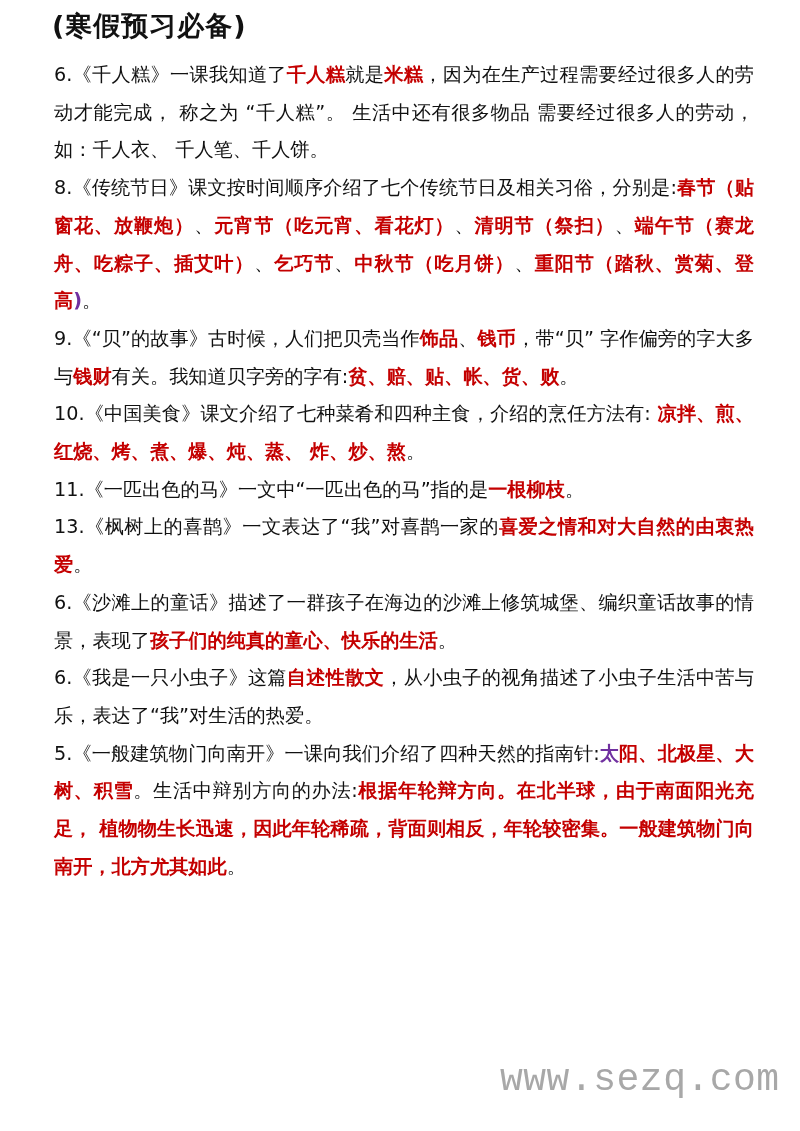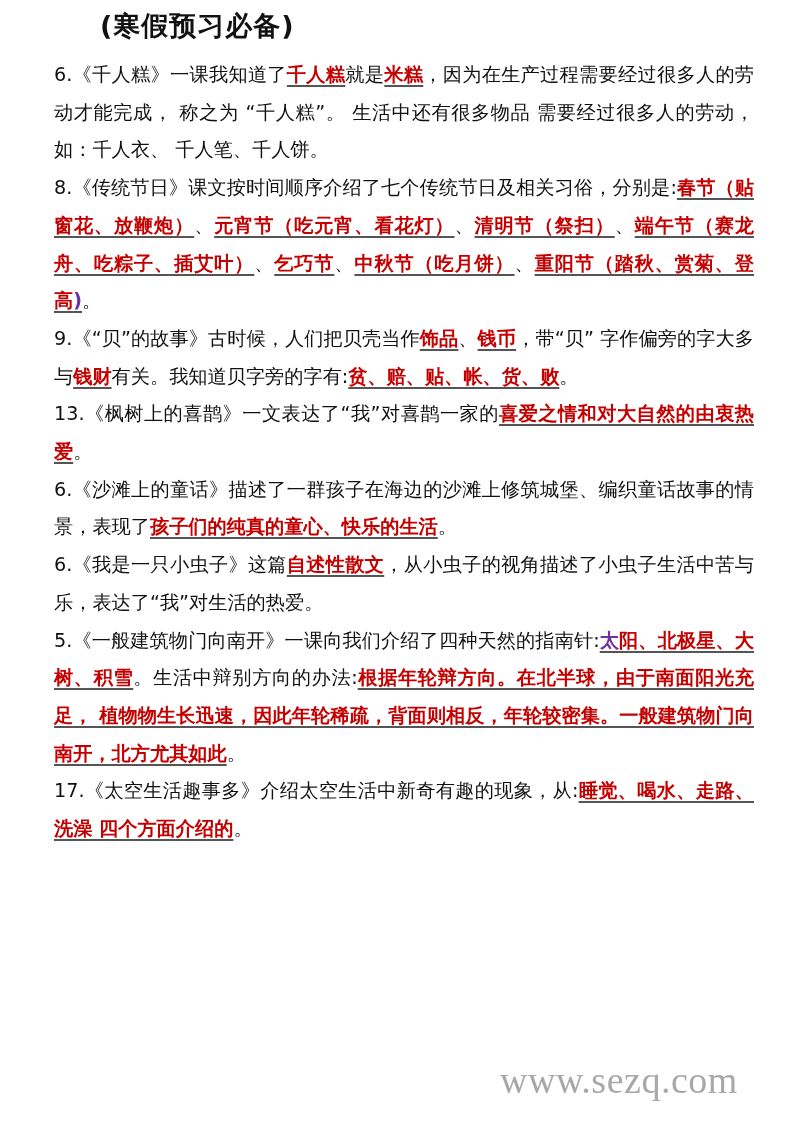--- a/index.html
+++ b/index.html
@@ -5,60 +5,60 @@
   html, body { margin: 0; padding: 0; background: #ffffff; }
   body {
     width: 800px; height: 1131px; position: relative; overflow: hidden;
     font-family: "DejaVu Sans", "Liberation Sans", sans-serif;
     color: #111111;
   }
   .title {
     position: absolute; left: 52px; top: 8px;
     font-size: 27px; font-weight: bold; letter-spacing: 1px;
     color: #111;
-    margin-left: 48px;
   }
   .content { position: absolute; left: 54px; top: 56px; width: 700px; }
   .para {
     font-size: 19.2px; line-height: 37.7px; margin: 0;
     text-align: justify; text-align-last: left;
   }
   .ans {
     color: #c40000; font-weight: bold;
-    text-decoration: underline; text-decoration-color: #555;
+    text-decoration-color: #555;
     text-decoration-thickness: 1.5px; text-underline-offset: 4px;
   }
   .purple { color: #7030a0; }
   .purple-ul { text-decoration-color: #9b6bd0; }
   .watermark {
     position: absolute; left: 500px; top: 1058px;
-    font-family: Liberation Serif, serif;
+    font-family: Liberation Mono, monospace;
     font-size: 38px; color: #a8a8a8; letter-spacing: 0.5px;
   }
 </style>
 </head>
 <body>
 
 <div class="title">(寒假预习必备)</div>
 
 <div class="content">
   <p class="para"><span>6.</span><span>《千人糕》一课我知道了</span><span class="ans">千人糕</span><span>就是</span><span class="ans">米糕</span><span>，因为在生产过程需要经过很多人的劳动才能完成， 称之为 “千人糕”。 生活中还有很多物品 需要经过很多人的劳动，如：千人衣、 千人笔、千人饼。</span></p>
 
 
   <p class="para"><span>8.</span><span>《传统节日》课文按时间顺序介绍了七个传统节日及相关习俗，分别是:</span><span class="ans">春节（贴窗花、放鞭炮）</span><span>、</span><span class="ans">元宵节（吃元宵、看花灯）</span><span>、</span><span class="ans">清明节（祭扫）</span><span>、</span><span class="ans">端午节（赛龙舟、吃粽子、插艾叶）</span><span>、</span><span class="ans">乞巧节</span><span>、</span><span class="ans">中秋节（吃月饼）</span><span>、</span><span class="ans">重阳节（踏秋、赏菊、登高</span><span class="ans purple">)</span><span>。</span></p>
 
   <p class="para"><span>9.</span><span>《“贝”的故事》古时候，人们把贝壳当作</span><span class="ans">饰品</span><span>、</span><span class="ans">钱币</span><span>，带“贝” 字作偏旁的字大多与</span><span class="ans">钱财</span><span>有关。我知道贝字旁的字有:</span><span class="ans">贫、赔、贴、帐、货、败</span><span>。</span></p>
 
+  <p class="para"><span>10.</span><span>《中国美食》课文介绍了七种菜肴和四种主食，介绍的烹任方法有:</span><span class="ans purple-ul" style="white-space:pre"> </span><span class="ans">凉拌、煎、红烧、烤、煮、爆、炖、蒸、 炸、炒、熬</span><span>。</span></p>
 
+  <p class="para"><span>11.</span><span>《一匹出色的马》一文中“一匹出色的马”指的是</span><span class="ans">一根柳枝</span><span>。</span></p>
 
   <p class="para"><span>13.</span><span>《枫树上的喜鹊》一文表达了“我”对喜鹊一家的</span><span class="ans">喜爱之情和对大自然的由衷热爱</span><span>。</span></p>
 
   <p class="para"><span>6.</span><span>《沙滩上的童话》描述了一群孩子在海边的沙滩上修筑城堡、编织童话故事的情景，表现了</span><span class="ans">孩子们的纯真的童心、快乐的生活</span><span>。</span></p>
 
   <p class="para"><span>6.</span><span>《我是一只小虫子》这篇</span><span class="ans">自述性散文</span><span>，从小虫子的视角描述了小虫子生活中苦与乐，表达了“我”对生活的热爱。</span></p>
 
 
   <p class="para"><span>5.</span><span>《一般建筑物门向南开》一课向我们介绍了四种天然的指南针:</span><span class="ans purple">太</span><span class="ans">阳、北极星、大树、积雪</span><span>。生活中辩别方向的办法:</span><span class="ans">根据年轮辩方向。在北半球，由于南面阳光充足， 植物物生长迅速，因此年轮稀疏，背面则相反，年轮较密集。一般建筑物门向南开，北方尤其如此</span><span>。</span></p>
 
-  <p class="para"><span>17.</span><span>《太空生活趣事多》介绍太空生活中新奇有趣的现象，从:</span><span class="ans">睡觉、喝水、走路、洗澡 四个方面介绍的</span><span>。</span></p>
 </div>
 
 <div class="watermark">www.sezq.com</div>
 
 </body></html>

